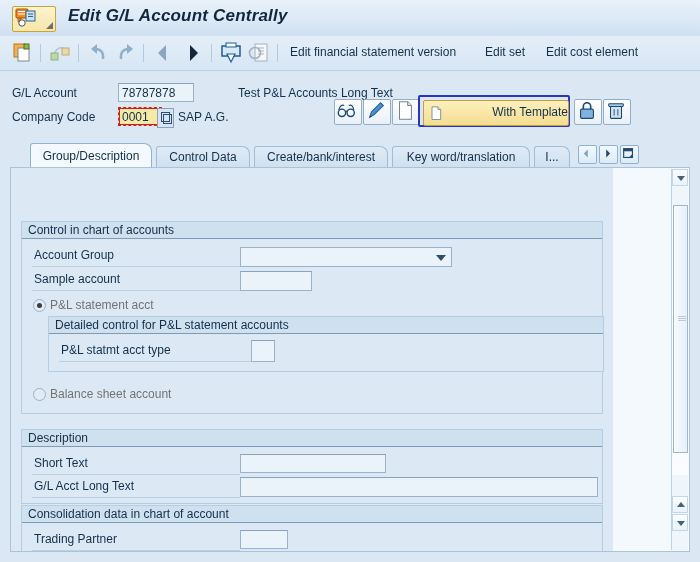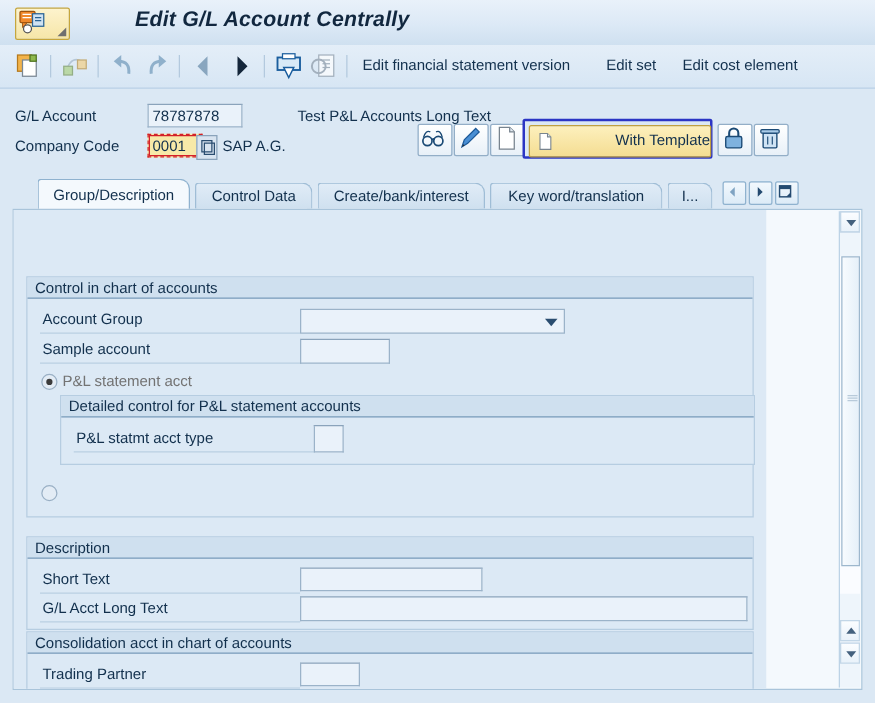--- a/index.html
+++ b/index.html
@@ -26,21 +26,21 @@
   .app-icon .glyph{
     position:absolute;left:2px;top:1px;width:22px;height:20px;
   }
   .app-icon .corner{
     position:absolute;right:2px;bottom:2px;width:0;height:0;
     border-left:7px solid transparent;border-bottom:7px solid #6f6f6f;
   }
   .title-text{
     position:absolute;left:68px;top:6px;
     font-size:17px;font-weight:bold;font-style:italic;
-    color:#11273f;letter-spacing:.2px;margin-left:40px;
+    color:#11273f;letter-spacing:.2px;
   }
 
   
   .toolbar{
     position:absolute;left:0;top:36px;width:700px;height:34px;
     background:linear-gradient(180deg,#e4eef8,#d7e6f4);
     border-bottom:1px solid #b9d0e6;
   }
   .tb-btn{position:absolute;top:5px;width:24px;height:24px;cursor:pointer;}
   .tb-sep{position:absolute;top:8px;width:1px;height:18px;background:#b3c9de;}
@@ -389,36 +389,37 @@
         <div class="lbl dim" style="left:28px;top:76px">P&amp;L statement acct</div>
 
         <div class="sub" style="left:26px;top:94px;width:556px;height:56px">
           <div class="sub-hd">Detailed control for P&amp;L statement accounts</div>
           <div class="lbl" style="left:12px;top:26px">P&amp;L statmt acct type</div>
           <div class="fieldline" style="left:10px;top:44px;width:192px"></div>
           <input class="inp" style="left: 202px; top: 23px; width: 24px; height: 22px;" value="">
         </div>
 
         <div class="radio" style="left:11px;top:166px"></div>
+        <div class="lbl dim" style="left:28px;top:165px">Balance sheet account</div>
       </div>
 
       <div class="group" style="left:10px;top:221px;width:582px;height:75px">
         <div class="group-hd">Description</div>
 
         <div class="lbl" style="left:12px;top:26px">Short Text</div>
         <div class="fieldline" style="left:10px;top:44px;width:208px"></div>
         <input class="inp" style="left: 218px; top: 24px; width: 146px; height: 19px;" value="">
 
         <div class="lbl" style="left:12px;top:49px">G/L Acct Long Text</div>
         <div class="fieldline" style="left:10px;top:67px;width:208px"></div>
         <input class="inp" style="left: 218px; top: 47px; width: 358px; height: 20px;" value="">
       </div>
 
       <div class="group" style="left:10px;top:297px;width:582px;height:75px">
-        <div class="group-hd">Consolidation acct in chart of accounts</div>
+        <div class="group-hd">Consolidation data in chart of account</div>
 
         <div class="lbl" style="left:12px;top:26px">Trading Partner</div>
         <div class="fieldline" style="left:10px;top:44px;width:208px"></div>
         <input class="inp" style="left: 218px; top: 24px; width: 48px; height: 19px;" value="">
 
         <div class="lbl" style="left:12px;top:49px">Group account number</div>
         <div class="fieldline" style="left:10px;top:67px;width:208px"></div>
         <input class="inp" style="left: 218px; top: 47px; width: 72px; height: 20px;" value="">
       </div>
 

